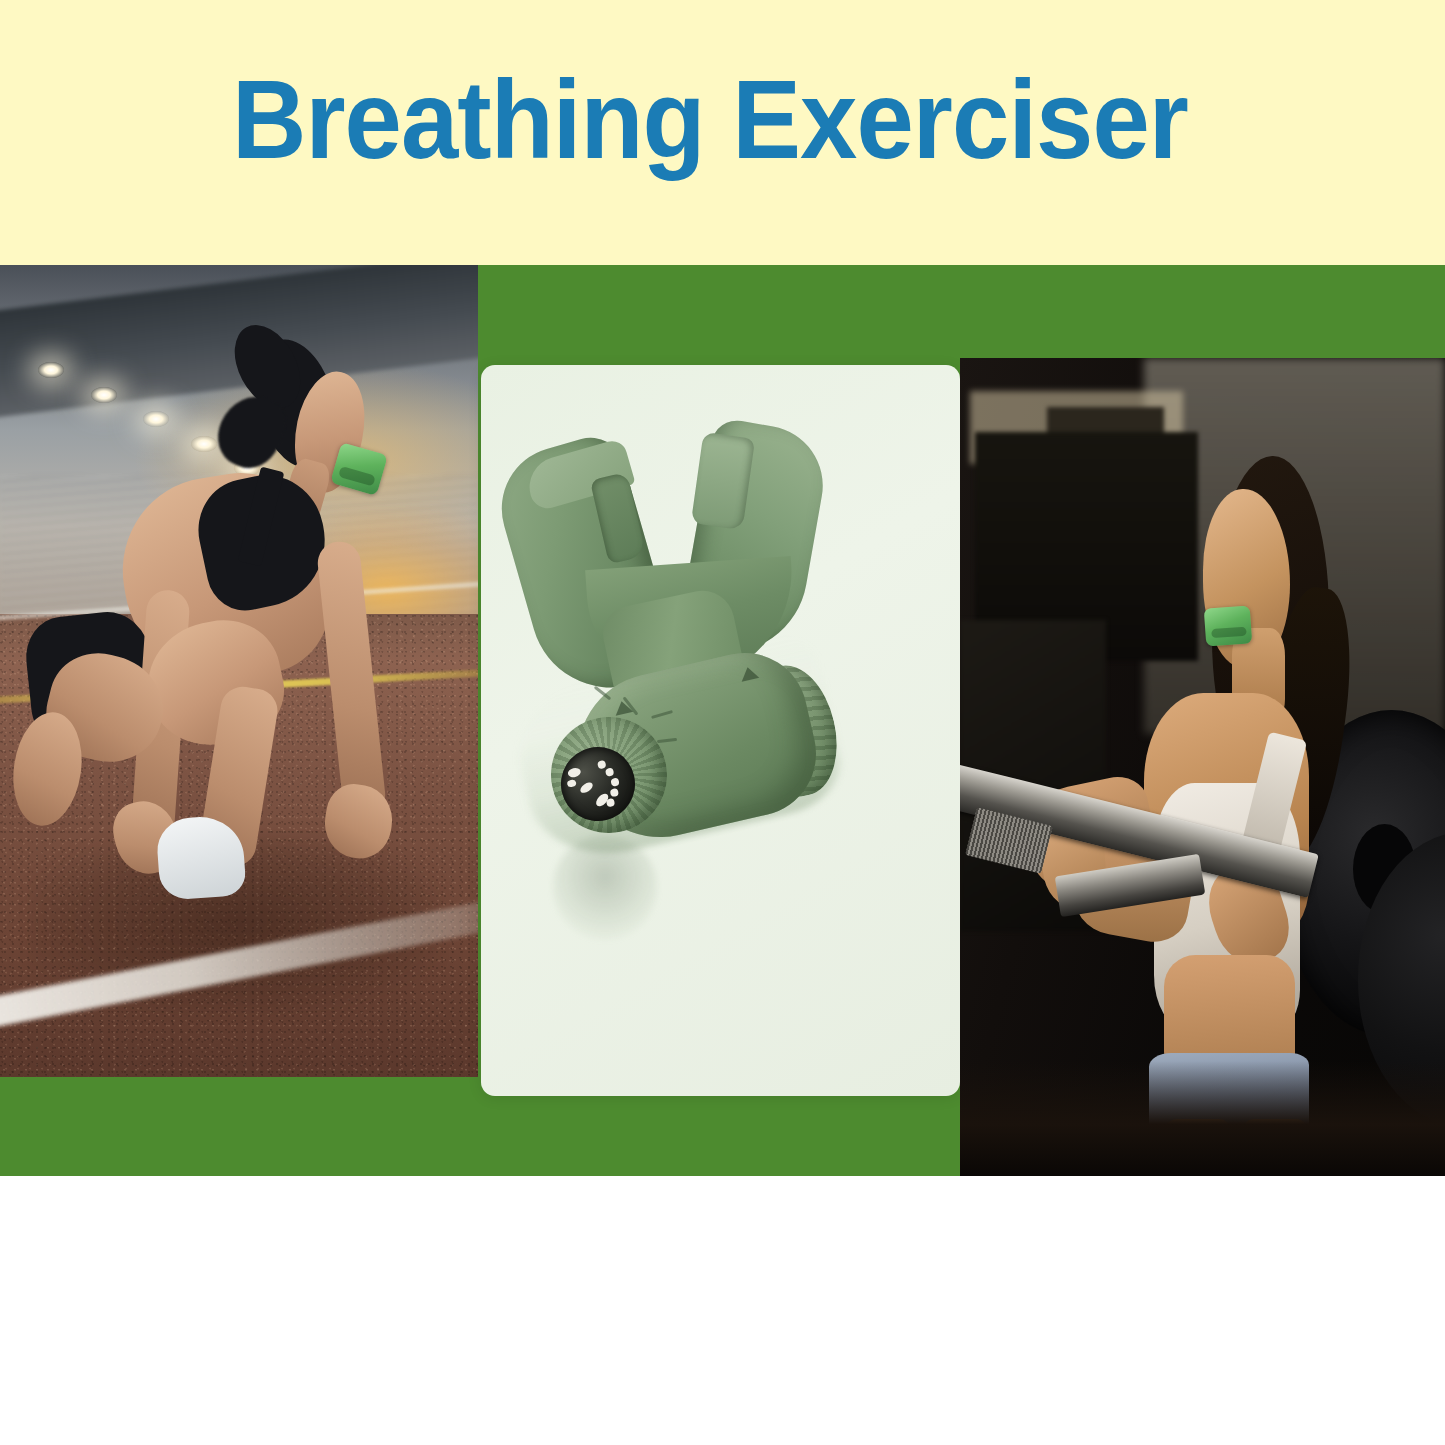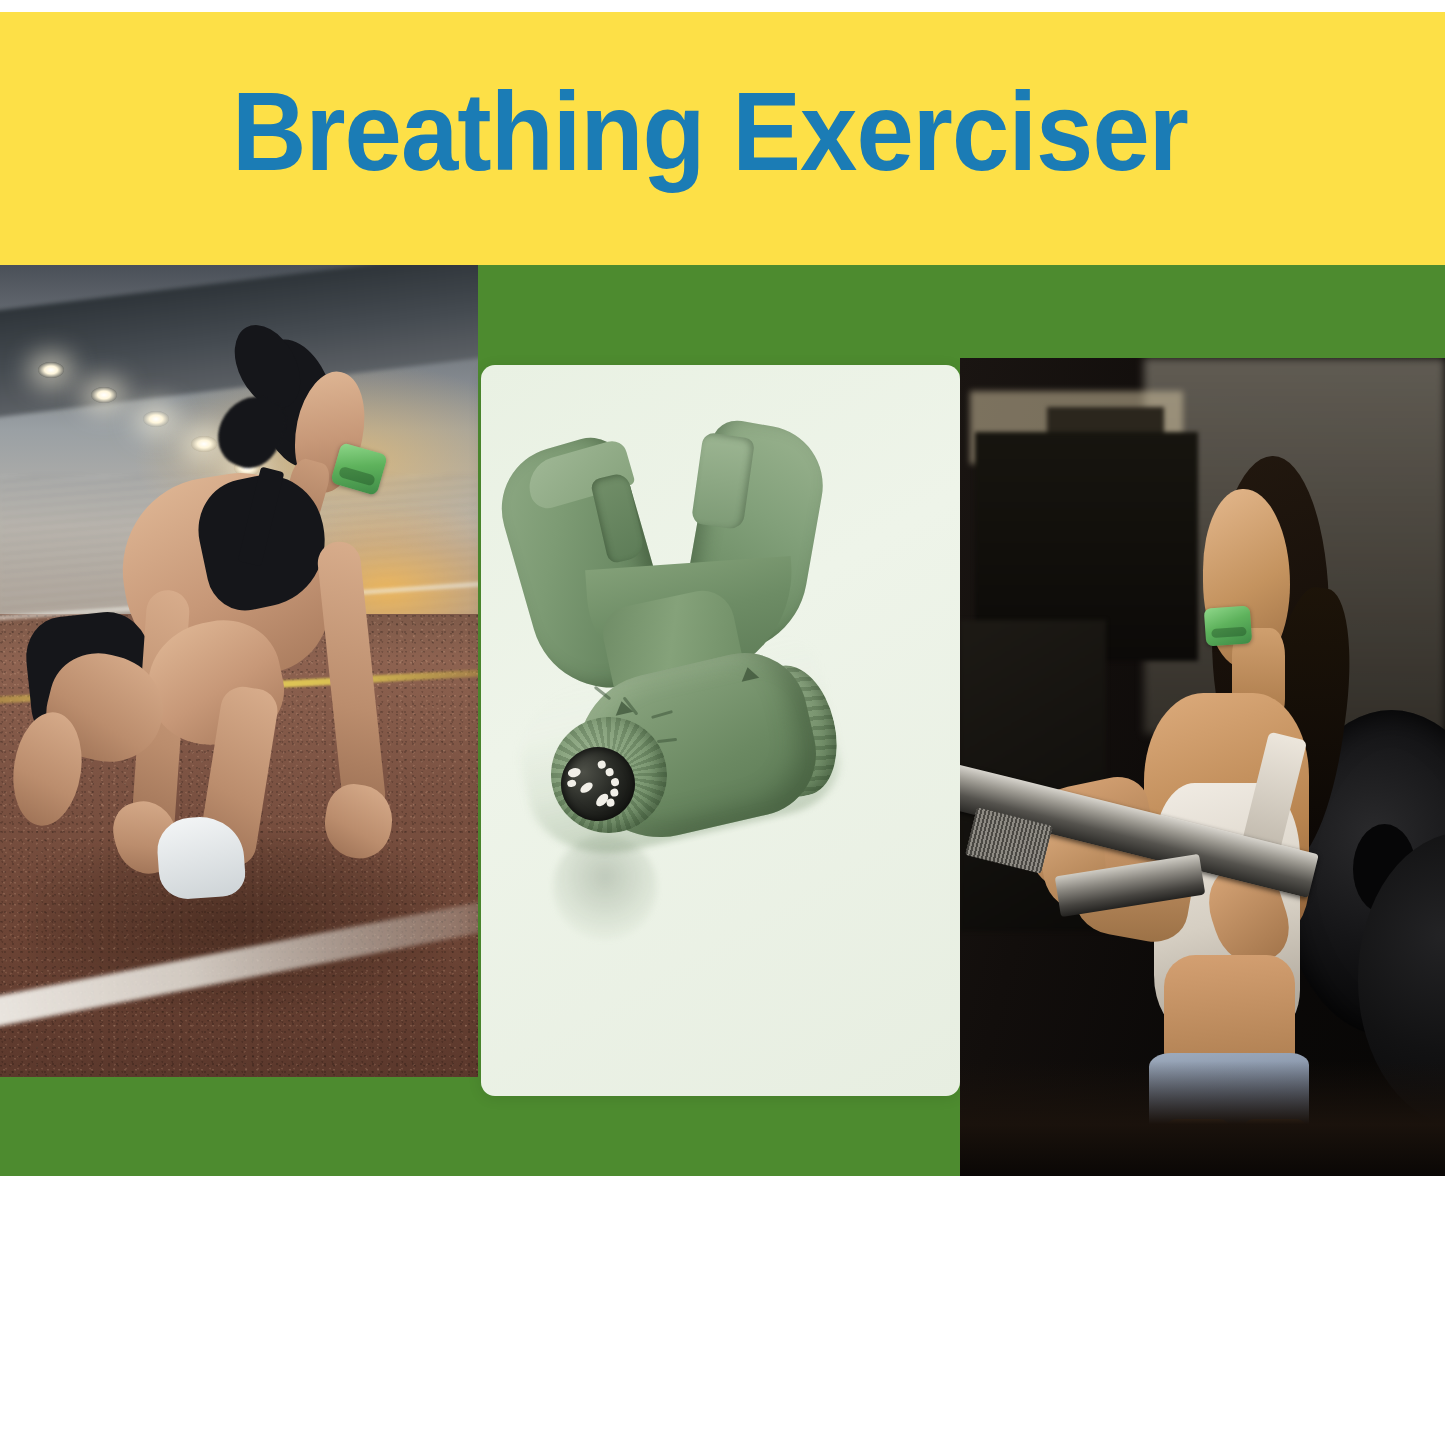--- a/index.html
+++ b/index.html
@@ -9,23 +9,23 @@
   body {
     width: 1445px; height: 1445px;
     font-family: "Liberation Sans", sans-serif;
     overflow: hidden;
     position: relative;
   }
 
   
   .title-band {
     position: absolute;
-    left: 0; top: 12px;
+    left: 0; top: 0;
     width: 1445px; height: 339px;
-    background: #fde047;
+    background: #fef9c3;
   }
   .page-title {
     position: absolute;
     left: 0; top: 64px;
     width: 1420px;
     text-align: center;
     font-family: "Liberation Sans", sans-serif;
     font-weight: bold;
     font-size: 112px;
     line-height: 1.0;

